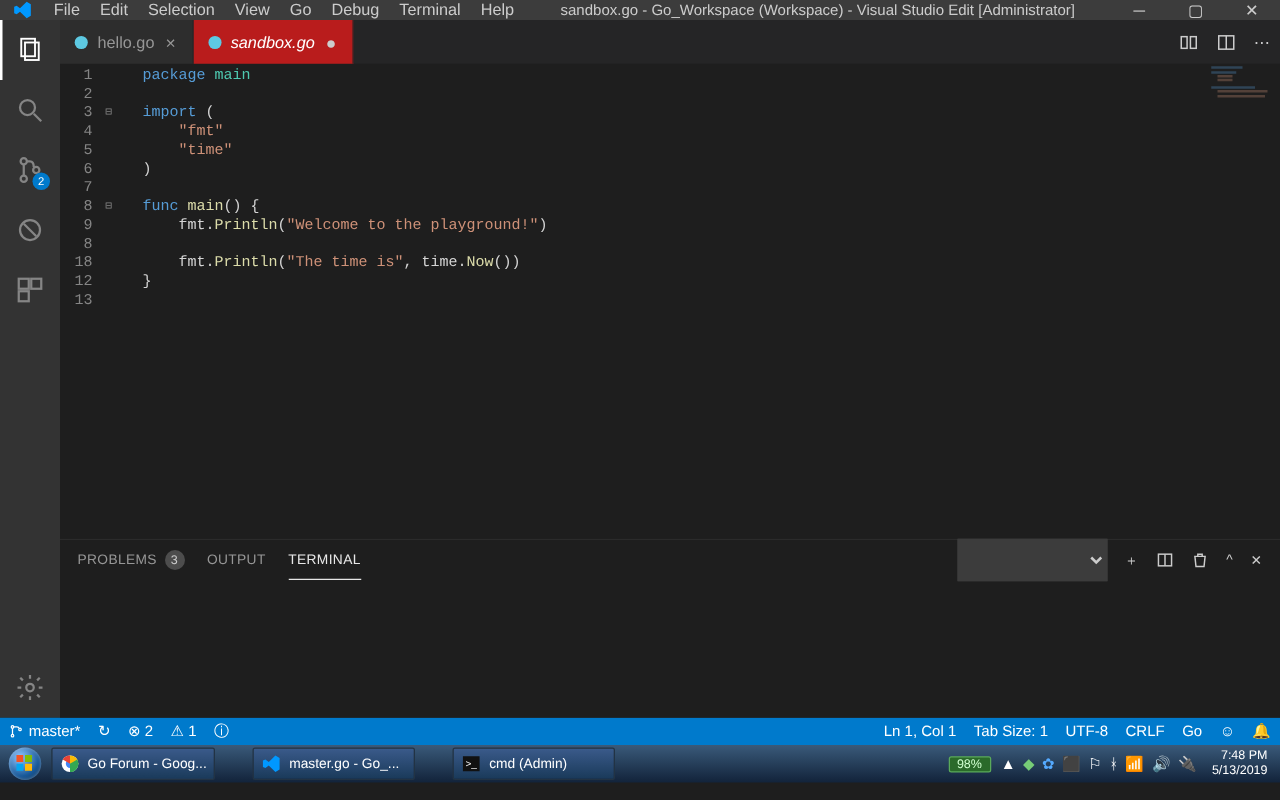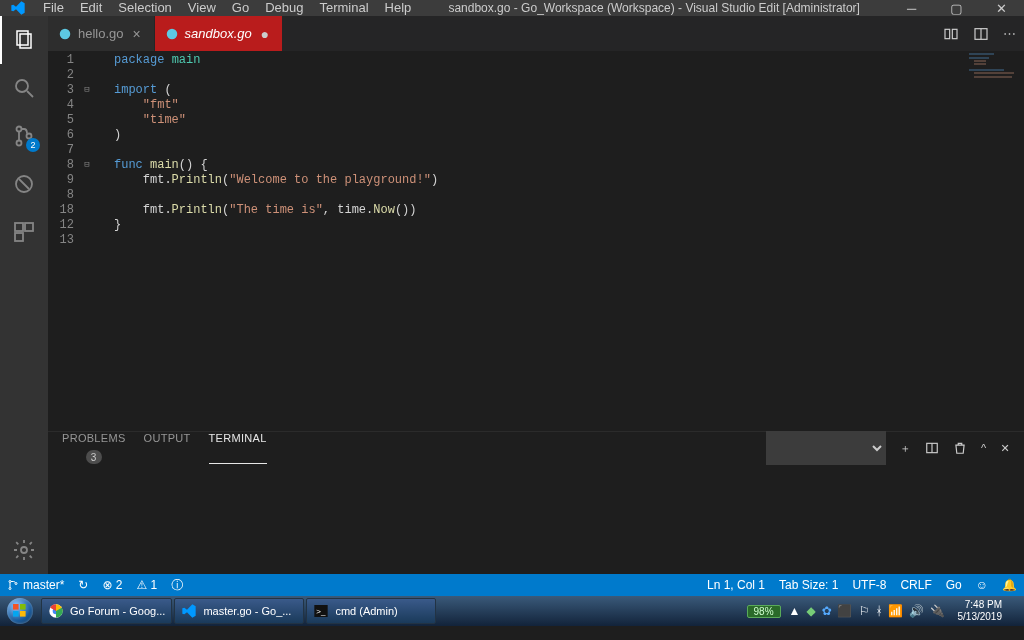--- a/index.html
+++ b/index.html
@@ -33,35 +33,35 @@
 .code { flex: 1; padding-top: 2px; white-space: pre; }
 .code .line { height: 15px; margin-left: 20px; }
 .tok-k { color: #569cd6; }
 .tok-p { color: #4ec9b0; }
 .tok-f { color: #dcdcaa; }
 .tok-s { color: #ce9178; }
 .tok-d { color: #d4d4d4; }
 .minimap { position: absolute; right: 0; top: 0; width: 60px; height: 30px; opacity: 0.3; }
 .panel { border-top: 1px solid #2b2b2b; background: #1e1e1e; display: flex; flex-direction: column; }
 .panel-tabs { height: 32px; display: flex; align-items: center; padding: 0 14px; gap: 18px; font-size: 11px; letter-spacing: 0.3px; }
-.panel-tab { color: #969696; text-transform: uppercase; display: flex; align-items: center; gap: 6px; height: 32px; flex-direction: column; }
+.panel-tab { color: #969696; text-transform: uppercase; display: flex; align-items: center; gap: 6px; height: 32px; }
 .panel-tab.active { color: #e7e7e7; border-bottom: 1px solid #e7e7e7; }
 .count-badge { background: #4d4d4d; color: #cccccc; border-radius: 8px; min-width: 16px; height: 16px; font-size: 10px; display: inline-flex; align-items: center; justify-content: center; padding: 0 5px; }
 .panel-actions { margin-left: auto; display: flex; align-items: center; gap: 14px; color: #cccccc; }
 .term-select { background: #3c3c3c; color: #cccccc; border: 1px solid #3c3c3c; font-size: 12px; height: 32px; width: 120px; padding: 16px 6px; }
 .panel-body { flex: 1; }
 .status-bar { height: 22px; background: #007acc; color: #ffffff; display: flex; align-items: center; font-size: 12px; }
 .status-bar .sb-item { padding: 0 7px; display: flex; align-items: center; gap: 4px; height: 22px; }
 .status-bar .sb-spacer { flex: 1; }
 .taskbar { height: 30px; background: linear-gradient(to bottom, #3a5a7a, #12233a); display: flex; align-items: center; }
 .start-orb { width: 40px; height: 30px; display: flex; align-items: center; justify-content: center; }
 .start-circle { width: 26px; height: 26px; border-radius: 50%; background: radial-gradient(circle at 35% 30%, #8fc6ff, #1a5a9a 60%, #0a2a4a); box-shadow: 0 0 3px rgba(255,255,255,0.4) inset; display:flex; align-items:center; justify-content:center; }
 .tb-item { height: 26px; min-width: 130px; margin: 0 1px; background: linear-gradient(to bottom, #3a5a8a, #1a3a5a); border: 1px solid #234; display: flex; align-items: center; padding: 0 6px; gap: 6px; color: #fff; font-size: 11px; border-radius: 2px; }
 .tb-item .tb-ico { width: 16px; height: 16px; display: inline-flex; align-items: center; justify-content: center; }
-.tray { margin-left: auto; display: flex; align-items: center; gap: 8px; padding-right: 18px; color: #fff; font-size: 11px; }
+.tray { margin-left: auto; display: flex; align-items: center; gap: 8px; padding-right: 6px; color: #fff; font-size: 11px; }
 .battery { background: #2a6a2a; border: 1px solid #5aaa5a; padding: 0 6px; border-radius: 2px; color: #cfffcf; font-size: 10px; }
 .tray-icons { display: flex; gap: 6px; align-items: center; }
 .tray-icons span { font-size: 12px; }
 .clock { text-align: right; line-height: 12px; font-size: 10px; padding: 0 4px; }
 svg { display: block; }
 </style>
 </head>
 <body>
 
 <div class="title-bar">
@@ -280,21 +280,21 @@
   <div class="start-orb">
     <div class="start-circle">
         <svg width="14" height="14" viewBox="0 0 10 10">
           <rect x="0" y="0" width="4" height="4" fill="#f35325"></rect>
           <rect x="5" y="0" width="4" height="4" fill="#81bc06"></rect>
           <rect x="0" y="5" width="4" height="4" fill="#05a6f0"></rect>
           <rect x="5" y="5" width="4" height="4" fill="#ffba08"></rect>
         </svg>
       </div>
   </div>
-  <div id="taskbar-items" style="display:flex;">
+  <div id="taskbar-items" style="display:flex;gap:28px;">
       <div class="tb-item">
         <span class="tb-ico">
           <svg width="16" height="16" viewBox="0 0 24 24">
             <circle cx="12" cy="12" r="10" fill="#fff"></circle>
             <circle cx="12" cy="12" r="5" fill="#4285f4"></circle>
             <path d="M12 2A10 10 0 0 0 3.3 7L12 12z" fill="#ea4335"></path>
             <path d="M22 12A10 10 0 0 0 12 2v10z" fill="#fbbc05"></path>
             <path d="M12 22a10 10 0 0 0 8.7-15L12 12z" fill="#34a853"></path>
           </svg>
         </span>

